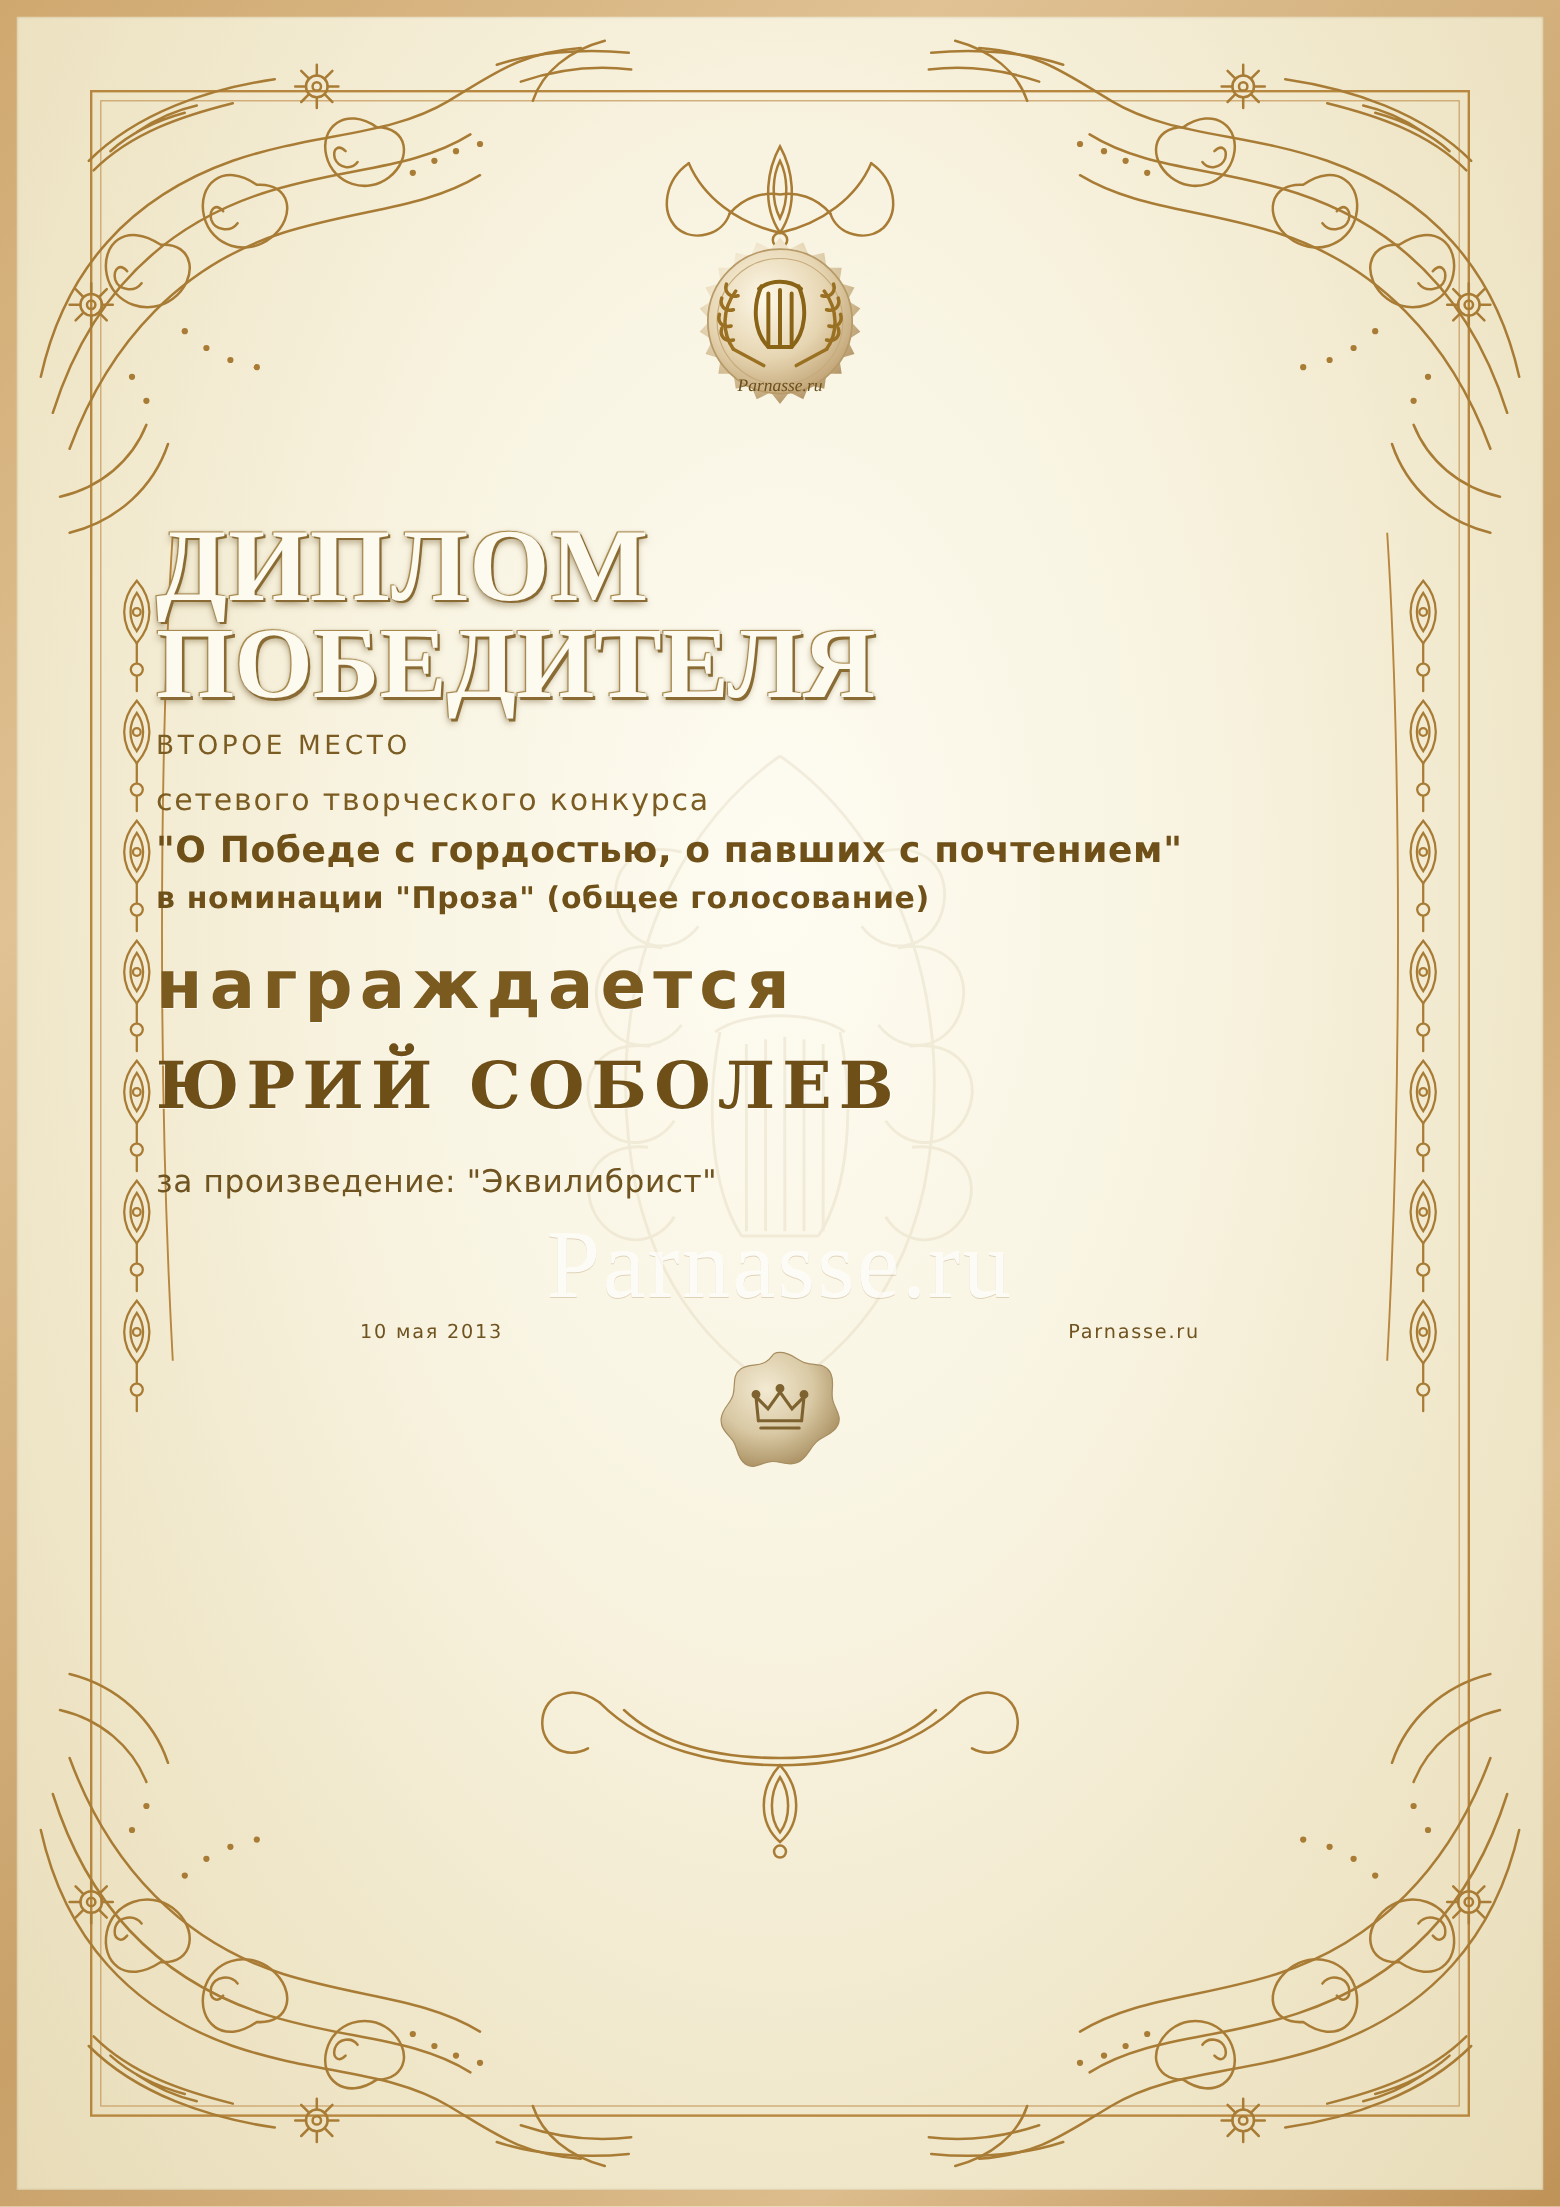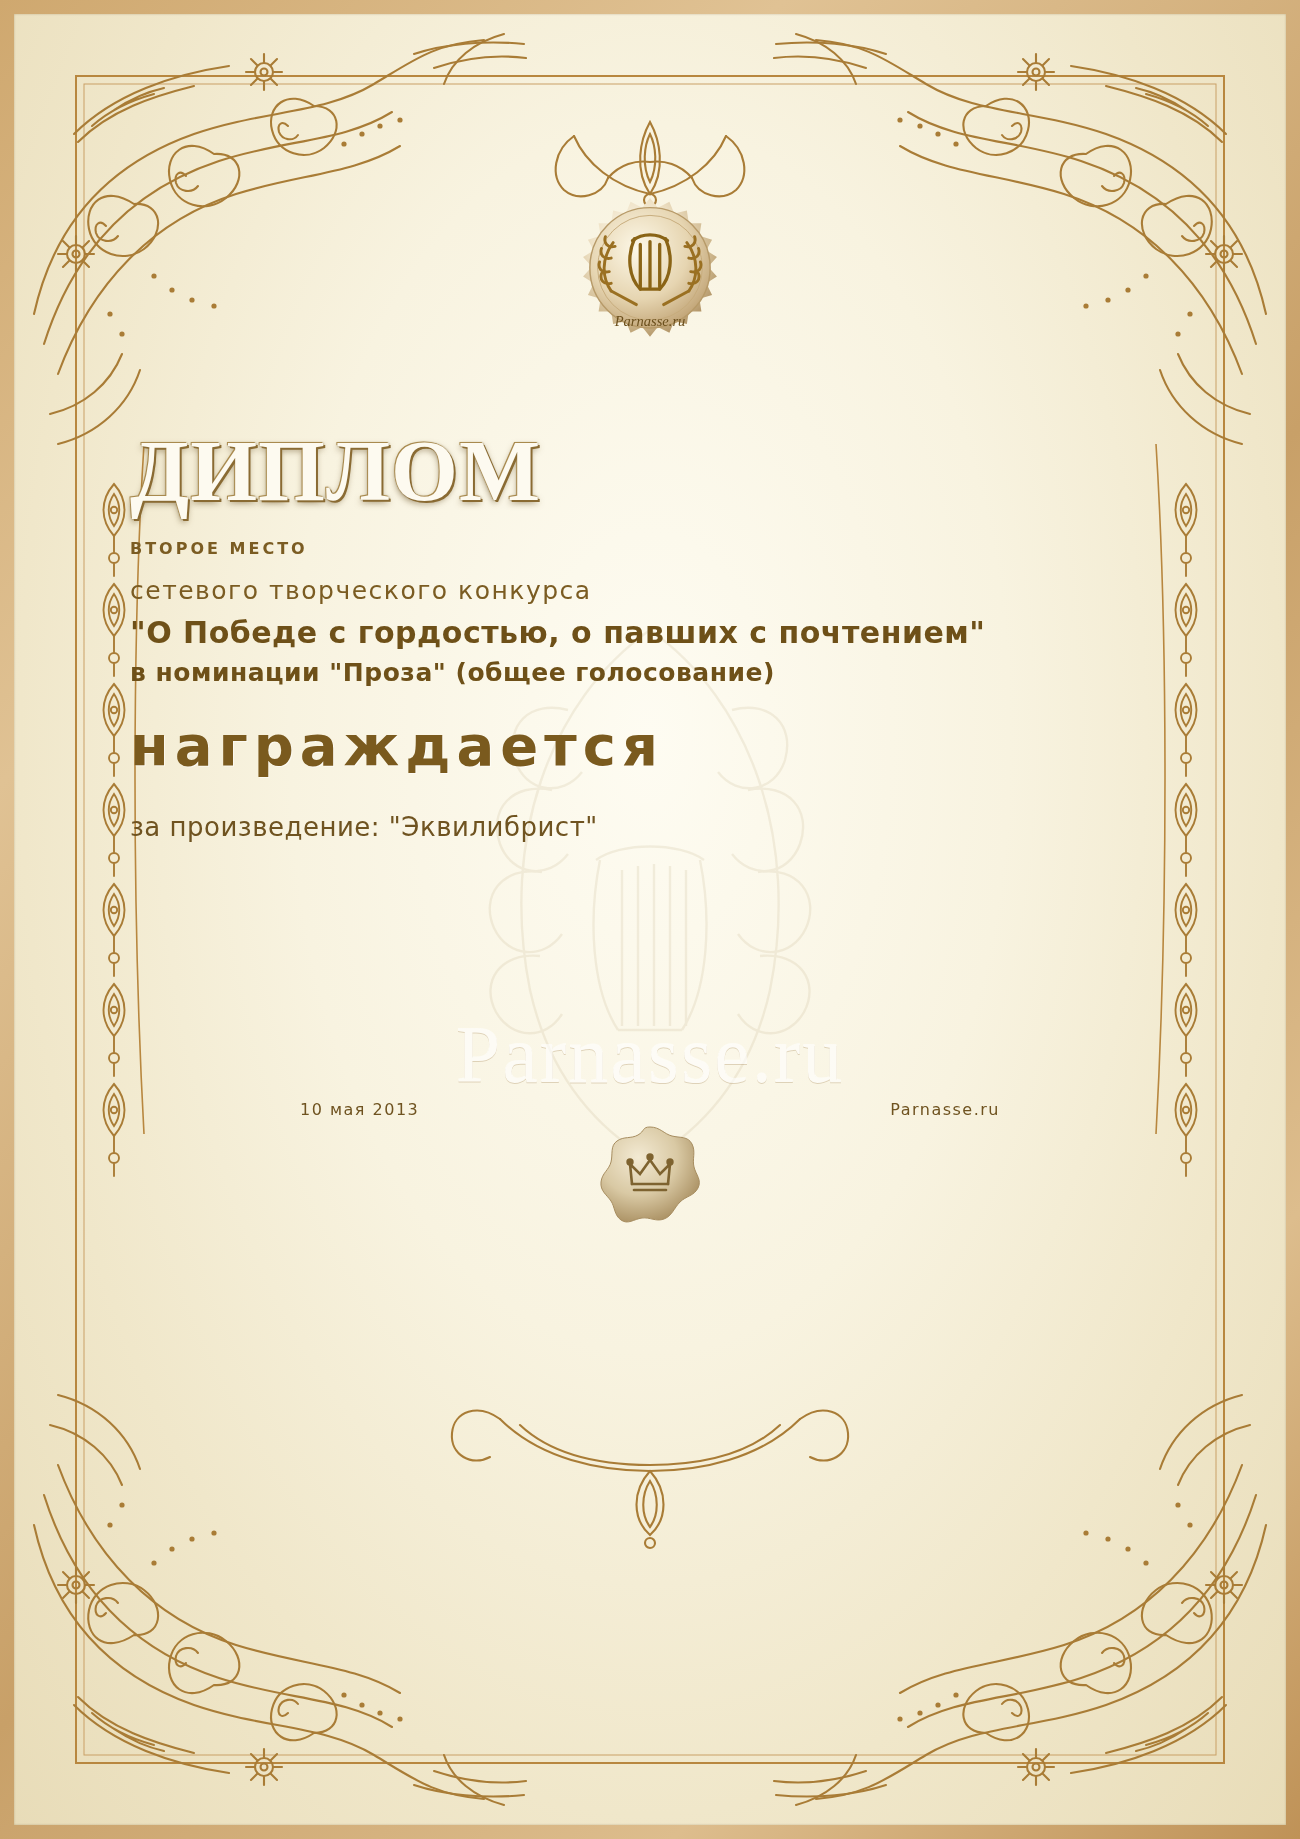--- a/index.html
+++ b/index.html
@@ -111,24 +111,24 @@
     text-shadow:
       2px 2px 0 #8a6b33,
       -1px -1px 0 #a98a4e,
       0 3px 6px rgba(100,75,30,.55),
       0 0 2px #7d6028;
     margin: 0;
   }
   .title .line2 { display: block; font-size: 84px; letter-spacing: 0px; }
 
   .place {
-    margin-top: 26px;
-    font-family: "DejaVu Sans", sans-serif;
-    font-weight: bold;
-    font-size: 16px;
+    margin-top: 14px;
+    font-family: "DejaVu Sans", sans-serif;
+    font-weight: normal;
+    font-size: 22px;
     letter-spacing: 3px;
     color: #7b5c22;
   }
   .contest-line {
     margin-top: 18px;
     font-family: "DejaVu Sans", sans-serif;
     font-size: 25px;
     letter-spacing: 1.5px;
     color: #7b5c22;
   }
@@ -386,26 +386,28 @@
         <path d="M90,50 L90,94 M100,47 L100,94 M110,50 L110,94"></path>
         <path d="M82,46 C92,38 108,38 118,46"></path>
       </g>
       <text x="100" y="134" text-anchor="middle" font-family="Liberation Serif, serif" font-style="italic" font-size="15" fill="#6b4f1c">Parnasse.ru</text>
     </svg>
   </div>
 
   <div class="content">
     <h1 class="title">
       <span>ДИПЛОМ</span>
+      <span class="line2">ПОБЕДИТЕЛЯ</span>
     </h1>
     <div class="place">ВТОРОЕ МЕСТО</div>
     <div class="contest-line">сетевого творческого конкурса</div>
     <div class="contest-name">"О Победе с гордостью, о павших с почтением"</div>
     <div class="nomination">в номинации "Проза" (общее голосование)</div>
     <div class="awarded">награждается</div>
+    <div class="winner">ЮРИЙ  СОБОЛЕВ</div>
     <div class="work">за произведение: "Эквилибрист"</div>
   </div>
 
   <div class="footer">
     <div>10 мая 2013</div>
     <div>Parnasse.ru</div>
   </div>
 
   <div class="wax-seal">
     <svg viewBox="0 0 104 104" xmlns="http://www.w3.org/2000/svg">

